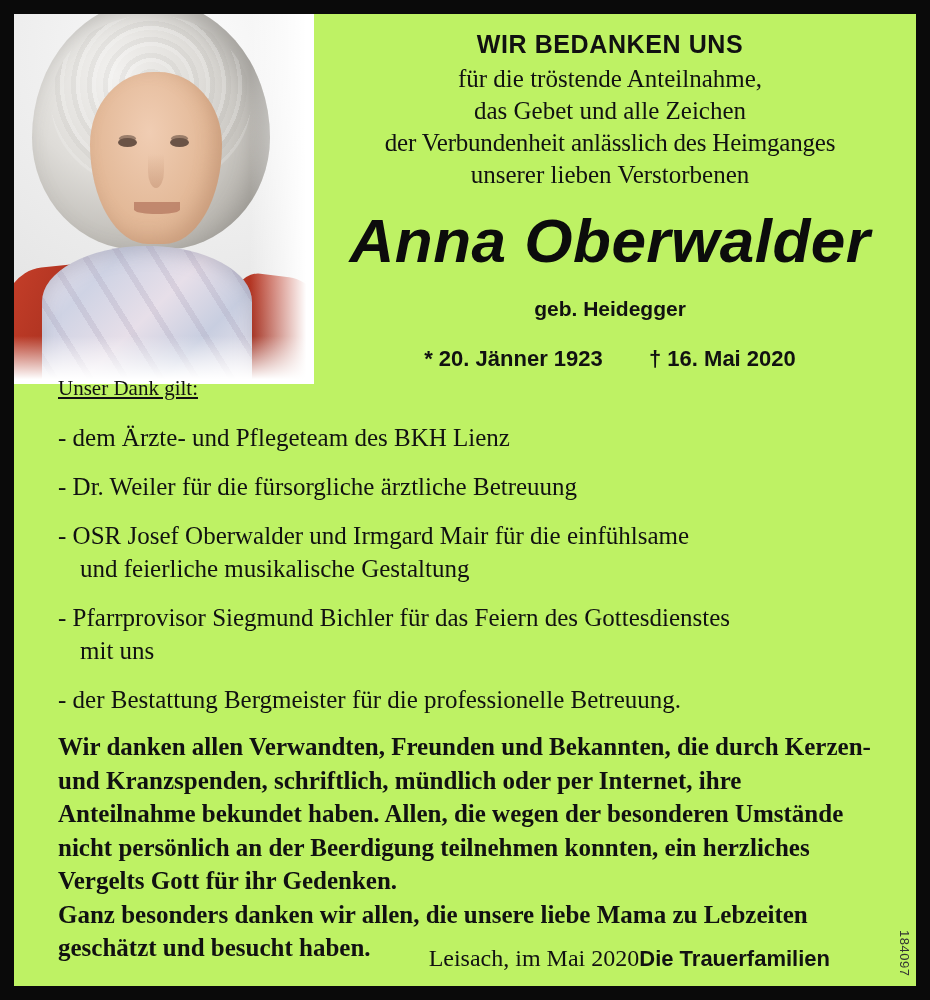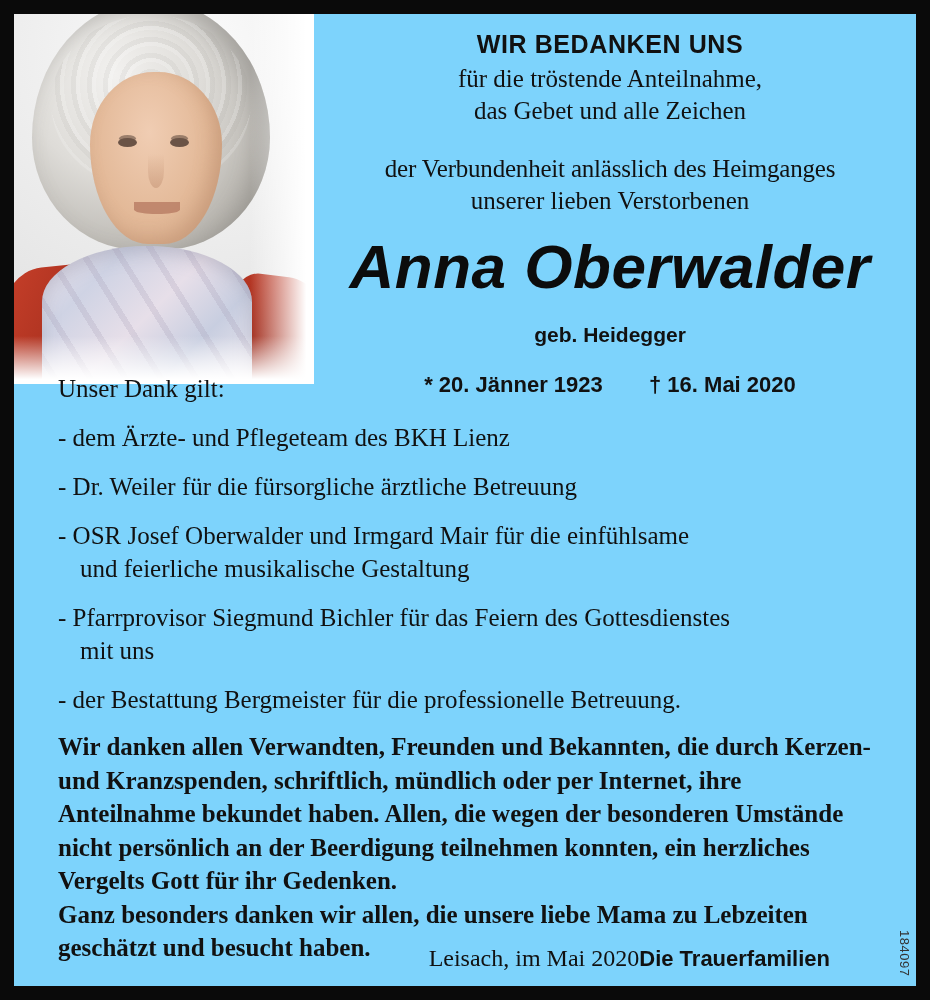--- a/index.html
+++ b/index.html
@@ -18,21 +18,21 @@
     width: 930px;
     height: 1000px;
     background: #0a0a0a;
     box-sizing: border-box;
     padding: 14px;
   }
   .card {
     position: relative;
     width: 100%;
     height: 100%;
-    background: #7dd3fc;
+    background: #bef264;
     box-sizing: border-box;
     overflow: hidden;
   }
 
   
   .portrait {
     position: absolute;
     left: 0;
     top: 0;
     width: 300px;
@@ -167,21 +167,21 @@
     letter-spacing: 0.6px;
     color: #111;
     margin-bottom: 4px;
   }
   .intro-line {
     font-size: 25px;
     line-height: 32px;
     color: #111;
     white-space: nowrap;
   }
-  .intro-line.wide { letter-spacing: -0.2px; margin-top: 26px; }
+  .intro-line.wide { letter-spacing: -0.2px; }
 
   .name {
     font-family: "Liberation Sans", sans-serif;
     font-weight: bold;
     font-size: 62px;
     color: #0c0c0c;
     margin-top: 14px;
     letter-spacing: 0.5px;
     font-style: italic;
   }
@@ -202,23 +202,24 @@
   .dates .gap { display: inline-block; width: 34px; }
 
   
   .body-text {
     position: absolute;
     left: 44px;
     right: 34px;
     top: 358px;
   }
   .lead {
-    font-size: 25px;
+    font-size: 21px;
     line-height: 33px;
     color: #111;
+    text-decoration: underline;
   }
   .thanks-list {
     margin: 0;
     padding: 0;
     list-style: none;
   }
   .thanks-list li {
     font-size: 25px;
     line-height: 33px;
     color: #111;

